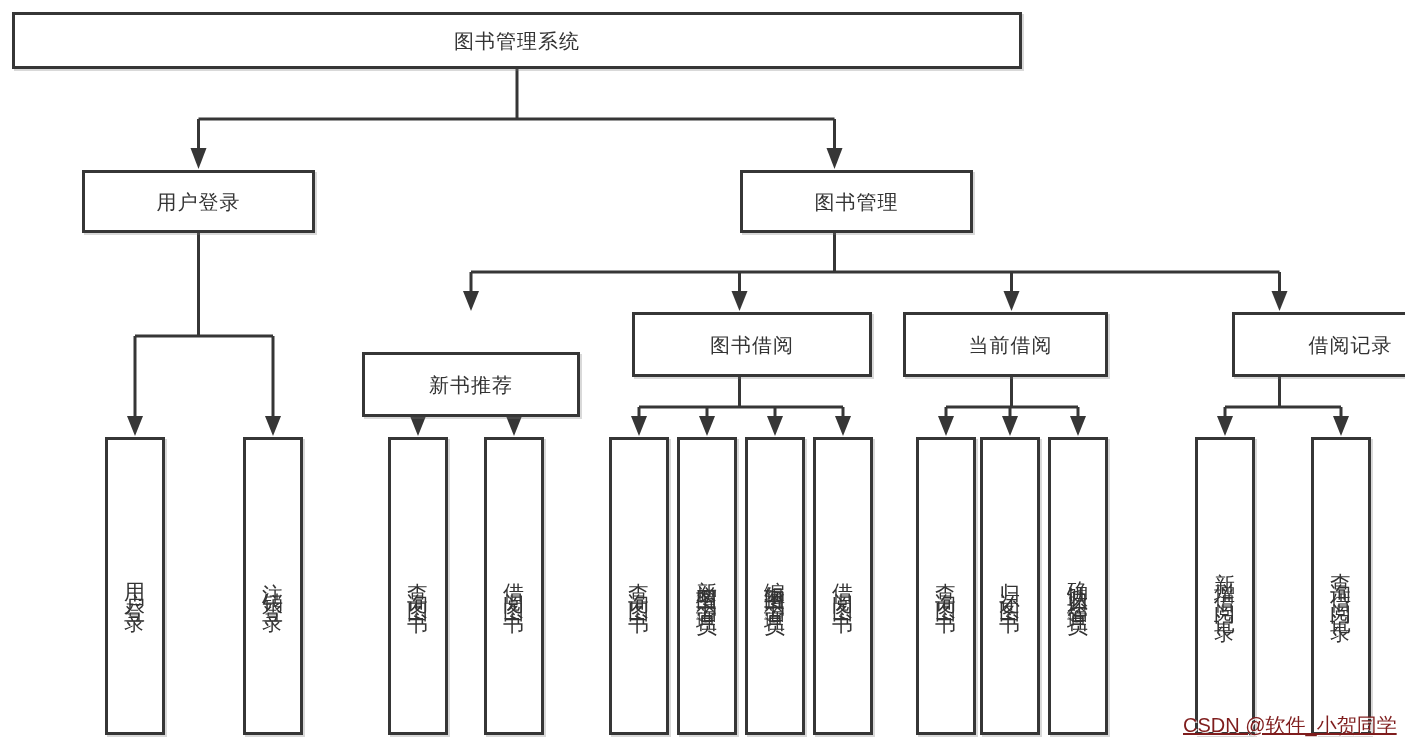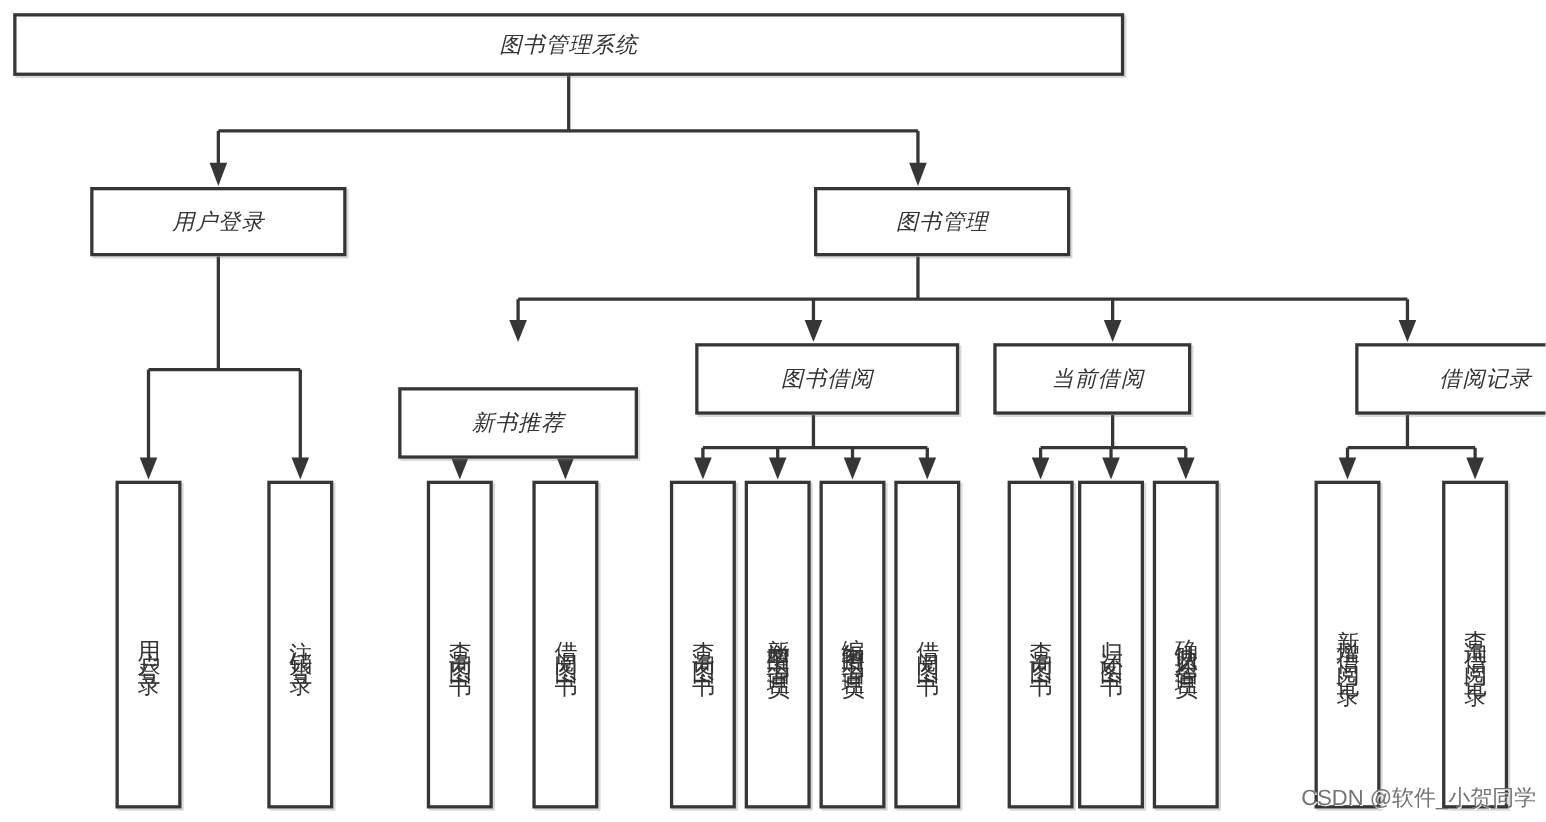--- a/index.html
+++ b/index.html
@@ -37,65 +37,65 @@
     align-items: center;
     justify-content: center;
     z-index: 1;
     box-shadow: 2px 2px 0 rgba(120,120,120,0.28);
   }
   .hbox {
     font-size: 20px;
     letter-spacing: 1px;
     line-height: 1;
     text-align: right;
-    font-style: italic;
   }
   .vbox {
     writing-mode: vertical-rl;
     text-orientation: mixed;
     font-size: 21px;
     letter-spacing: 10px;
     line-height: 1;
     width: 60px;
     height: 298px;
     top: 437px;
   }
   .vbox.long {
     letter-spacing: 5px;
   }
   
   #n-root      { left: 12px;   top: 12px;  width: 1010px; height: 57px; }
   #n-login     { left: 82px;   top: 170px; width: 233px;  height: 63px; }
   #n-bookmgmt  { left: 718px;  top: 170px; width: 233px;  height: 63px; margin-left: 22px; }
   #n-newrec    { left: 362px;  top: 312px; width: 218px;  height: 65px; margin-top: 40px; }
   #n-borrow    { left: 632px;  top: 312px; width: 240px;  height: 65px; }
-  #n-current   { left: 903px;  top: 312px; width: 180px;  height: 65px; padding-left: 10px; }
+  #n-current   { left: 903px;  top: 312px; width: 205px;  height: 65px; padding-left: 10px; }
   #n-records   { left: 1232px; top: 312px; width: 237px;  height: 65px; }
   #n-u1 { left: 105px;  }
   #n-u2 { left: 243px;  }
   #n-a1 { left: 388px;  }
   #n-a2 { left: 484px;  }
   #n-b1 { left: 609px;  }
   #n-b2 { left: 677px;  }
   #n-b3 { left: 745px;  }
   #n-b4 { left: 813px;  }
   #n-c1 { left: 916px;  }
   #n-c2 { left: 980px;  }
   #n-c3 { left: 1048px; }
   #n-d1 { left: 1195px; }
   #n-d2 { left: 1311px; }
   .watermark {
     position: absolute;
     left: 1183px;
     top: 712px;
     z-index: 2;
     font-size: 20px;
-    color: #737373;
+    color: #7f1d1d;
     text-shadow: 1px 1px 0 rgba(255,255,255,0.9);
     white-space: nowrap;
+    text-decoration: underline;
   }
 </style>
 </head>
 <body>
 
 <div id="canvas">
 
   <svg class="connectors" viewBox="0 0 1405 747" xmlns="http://www.w3.org/2000/svg">
     <g stroke="#363636" stroke-width="3" fill="none">
 

